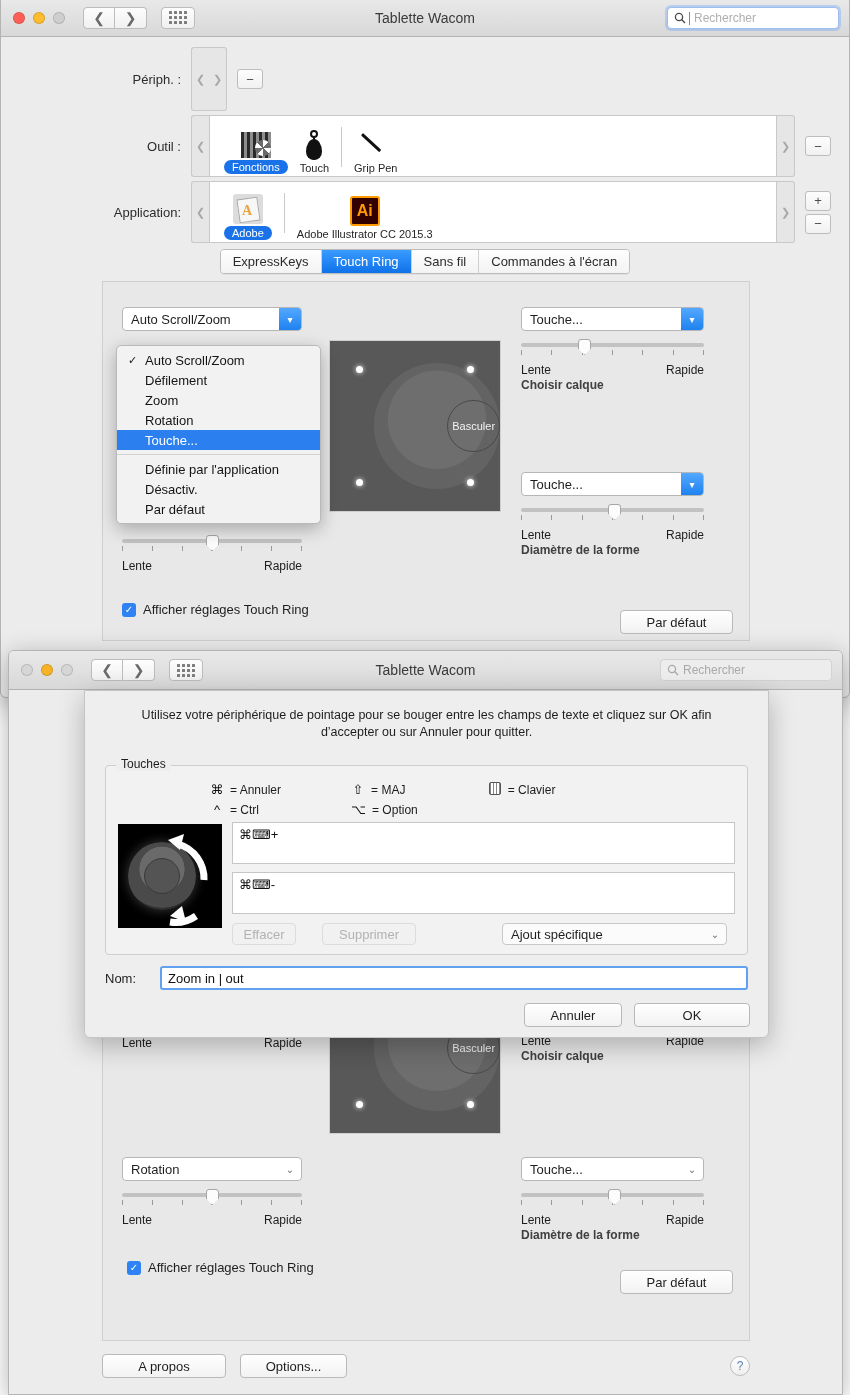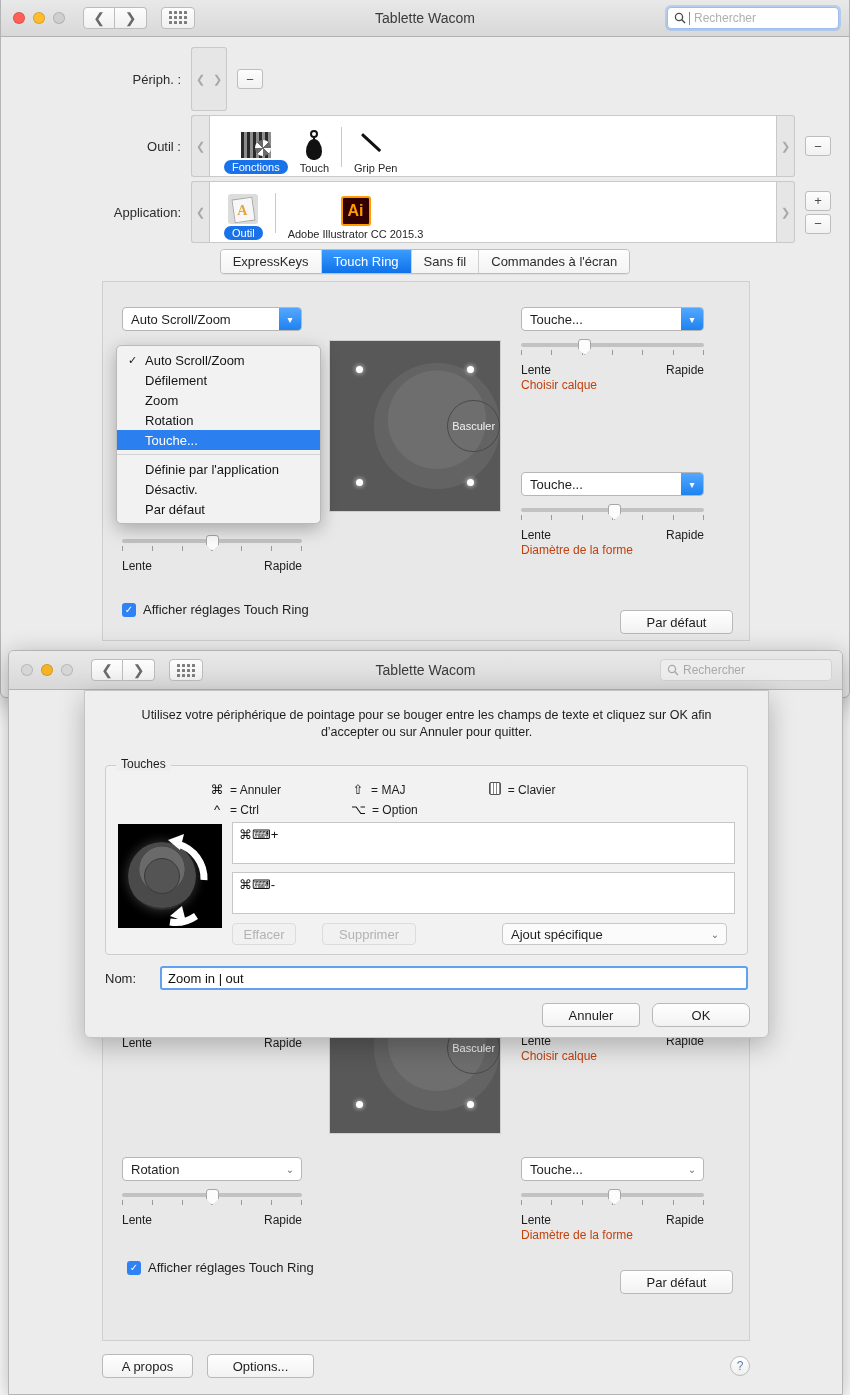--- a/index.html
+++ b/index.html
@@ -172,21 +172,21 @@
   .select.plain .chev { color:#707070; background:transparent; }
 
   .slider { position:relative; height:22px; margin-top:8px; }
   .strack { position:absolute; left:0; right:0; top:4px; height:4px; background:#c2c2c2; border-radius:2px; }
   .sticks { position:absolute; left:0; right:0; top:11px; height:5px; display:flex; justify-content:space-between; }
   .sticks i { width:1px; height:5px; background:#9a9a9a; display:block; }
   .sknob { position:absolute; top:0px; width:13px; height:16px; background:#fcfcfc;
     border:1px solid #a6a6a6; border-radius:3px 3px 6px 6px;
     clip-path: polygon(0 0, 100% 0, 100% 60%, 50% 100%, 0 60%); }
   .srow { display:flex; justify-content:space-between; font-size:12px; color:#1e1e1e; margin-top:2px; }
-  .scaption { font-size:12px; color:#c2410c; margin-top:1px; }
+  .scaption { font-size:12px; color:#404040; margin-top:1px;font-weight:bold; }
 
   
   .ring {
     background:#585858; border:1px solid #cfcfcf;
     position:relative; display:flex; align-items:center; justify-content:flex-end;
   }
   .ring .outer {
     width:74%; height:74%; border-radius:50%;
     background: radial-gradient(circle at 50% 45%, #6e6e6e 0 52%, #636363 53% 78%, #5d5d5d 79% 100%);
   }
@@ -341,21 +341,21 @@
       </div>
 
       <div class="row" style="height:62px;">
         <div class="rowlabel">Application:</div>
         <div class="arrowbtn left">❮</div>
         <div class="tray">
           <div class="item">
             <span class="glyph">
                 <span class="ic-autres"></span>
               </span>
-            <span class="cap sel">Outil</span>
+            <span class="cap sel">Adobe</span>
           </div>
           <div class="vdiv"></div>
           <div class="item">
             <span class="glyph">
                 <span class="ic-ai">Ai</span>
               </span>
             <span class="cap">Adobe Illustrator CC 2015.3</span>
           </div>
         </div>
         <div class="arrowbtn right">❯</div>
@@ -612,21 +612,21 @@
       </div>
 
       <div class="chk" style="position:absolute; left:24px; top:278px;">
         <span class="chkbox">✓</span>
         <span>Afficher réglages Touch Ring</span>
       </div>
       <div class="btn" style="position:absolute; right:16px; top:288px; width:113px;">Par défaut</div>
     </div>
 
     <div class="bottombar" style="left:93px; top:703px; width:648px;">
-      <div class="btn" style="width:91px;">A propos</div>
+      <div class="btn" style="width:124px;">A propos</div>
       <div class="btn" style="width:107px; margin-left:14px;">Options...</div>
       <div style="flex:1"></div>
       <div class="helpbtn">?</div>
     </div>
 
     <div class="sheet" style="left:75px; top:39px; width:685px; height:348px;">
 
       <div class="intro" style="margin:16px 28px 0 28px;">Utilisez votre périphérique de pointage pour se bouger entre les champs de texte et cliquez sur OK afin d’accepter ou sur Annuler pour quitter.</div>
 
       <div class="group" style="margin:24px 20px 0 20px; height:190px;">
@@ -692,17 +692,17 @@
 
       <div style="position:absolute; left:20px; top:275px; right:20px; display:flex; align-items:center; gap:24px;">
         <span style="font-size:13px;color:#1d1d1d;">Nom:</span>
         <div class="txtfield" style="flex:1; height:24px;">
           <span>Zoom in | out</span>
         </div>
       </div>
 
       <div style="position:absolute; right:18px; top:312px; display:flex; gap:12px;">
         <div class="btn" style="width:98px;">Annuler</div>
-        <div class="btn" style="width:98px;border-radius:7px;">OK</div>
+        <div class="btn" style="width:116px;">OK</div>
       </div>
     </div>
   </div>
 </div>
 
 </body></html>

